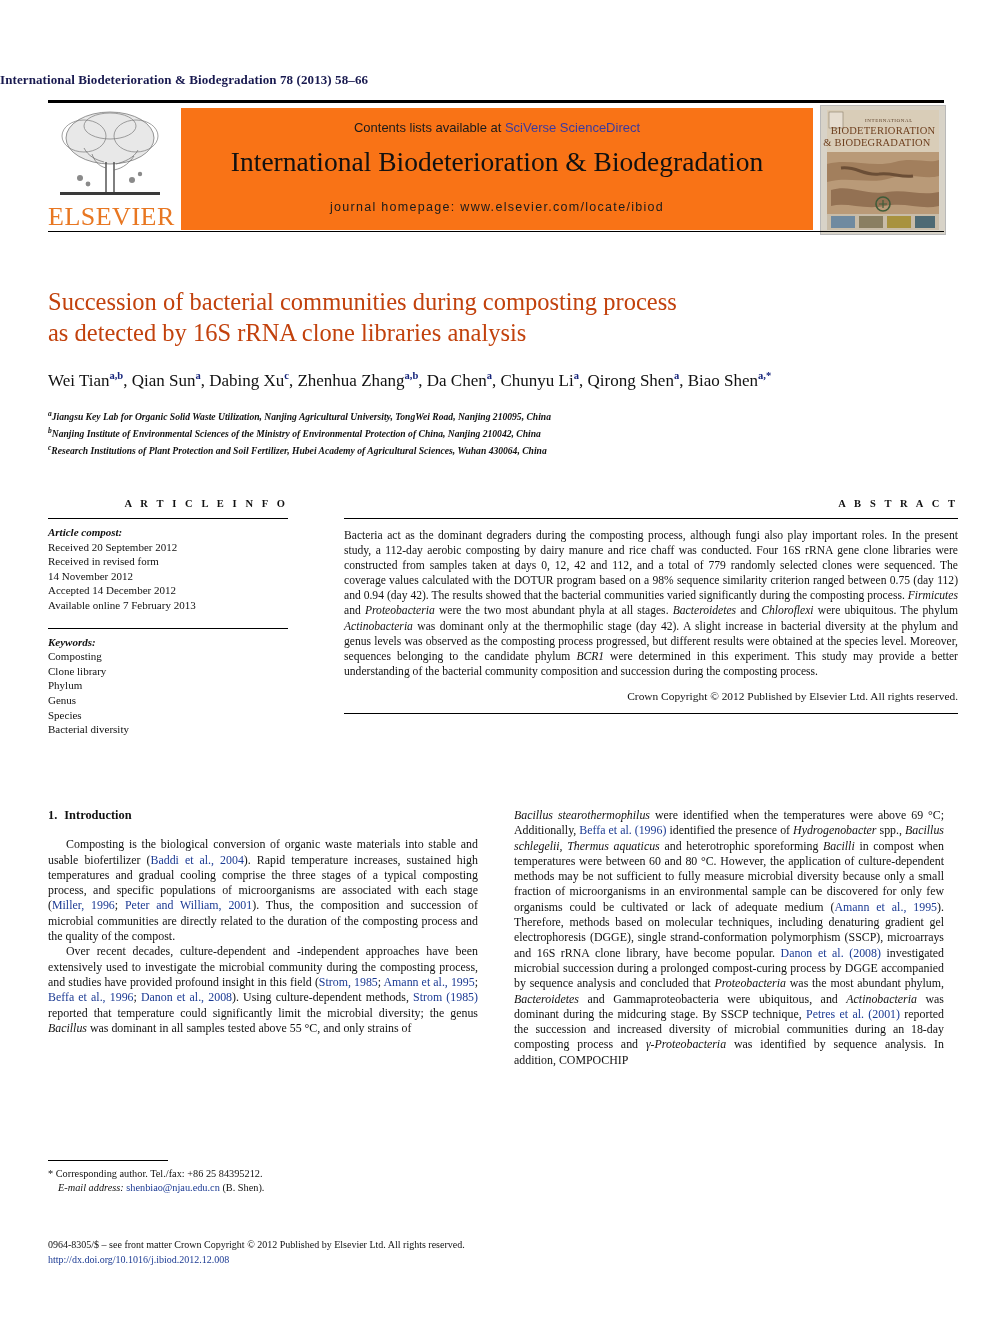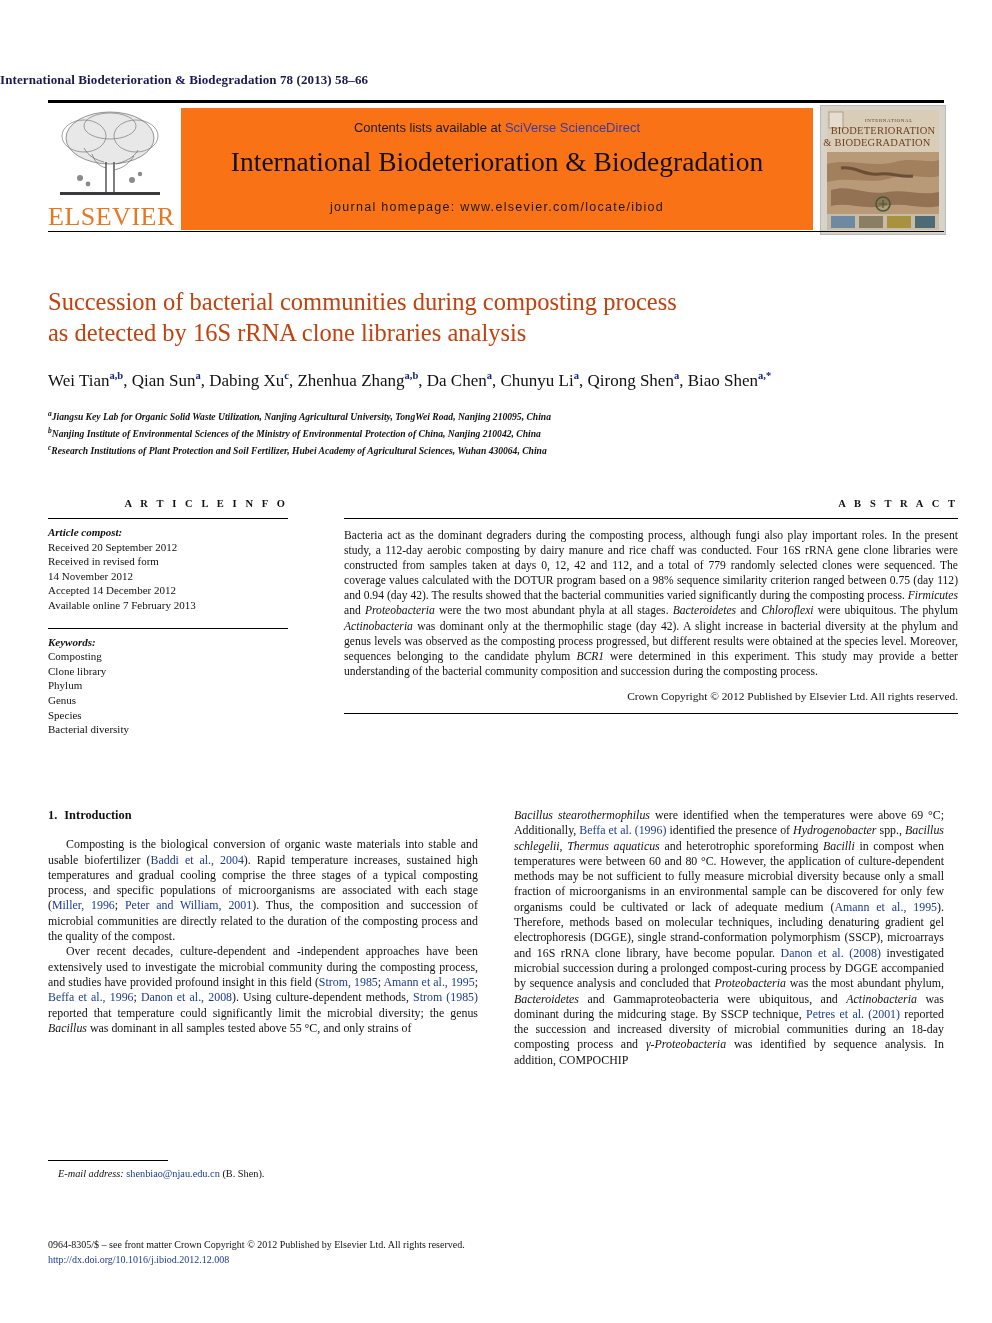--- a/index.html
+++ b/index.html
@@ -443,20 +443,21 @@
     <div class="bcol right">
       <div id="intro-right">
           <p class="para" style="text-indent: 0px;"><i><i>Bacillus</i> stearothermophilus</i> were identified when the temperatures were above 69 °C; Additionally, <span class="ref">Beffa et al. (1996)</span> identified the presence of <i>Hydrogenobacter</i> spp., <i><i>Bacillus</i> schlegelii</i>, <i>Thermus aquaticus</i> and heterotrophic sporeforming <i>Bacilli</i> in compost when temperatures were between 60 and 80 °C. However, the application of culture-dependent methods may be not sufficient to fully measure microbial diversity because only a small fraction of microorganisms in an environmental sample can be discovered for only few organisms could be cultivated or lack of adequate medium (<span class="ref">Amann et al., 1995</span>). Therefore, methods based on molecular techniques, including denaturing gradient gel electrophoresis (DGGE), single strand-conformation polymorphism (SSCP), microarrays and 16S rRNA clone library, have become popular. <span class="ref">Danon et al. (2008)</span> investigated microbial succession during a prolonged compost-curing process by DGGE accompanied by sequence analysis and concluded that <i>Proteobacteria</i> was the most abundant phylum, <i>Bacteroidetes</i> and Gammaproteobacteria were ubiquitous, and <i>Actinobacteria</i> was dominant during the midcuring stage. By SSCP technique, <span class="ref">Petres et al. (2001)</span> reported the succession and increased diversity of microbial communities during an 18-day composting process and <i>γ-<i>Proteobacteria</i></i> was identified by sequence analysis. In addition, COMPOCHIP</p>
         </div>
     </div>
   </div>
 
   <div class="footnote">
     <div class="fn-rule"></div>
     <div class="fn-text">
+      <div>* Corresponding author. Tel./fax: +86 25 84395212.</div>
       <div style="padding-left:10px;">
         <span class="em-label">E-mail address:</span>
         <span class="mail">shenbiao@njau.edu.cn</span>
         <span>(B. Shen).</span>
       </div>
     </div>
   </div>
 
   <div class="page-footer">
     <div>0964-8305/$ – see front matter Crown Copyright © 2012 Published by Elsevier Ltd. All rights reserved.</div>

